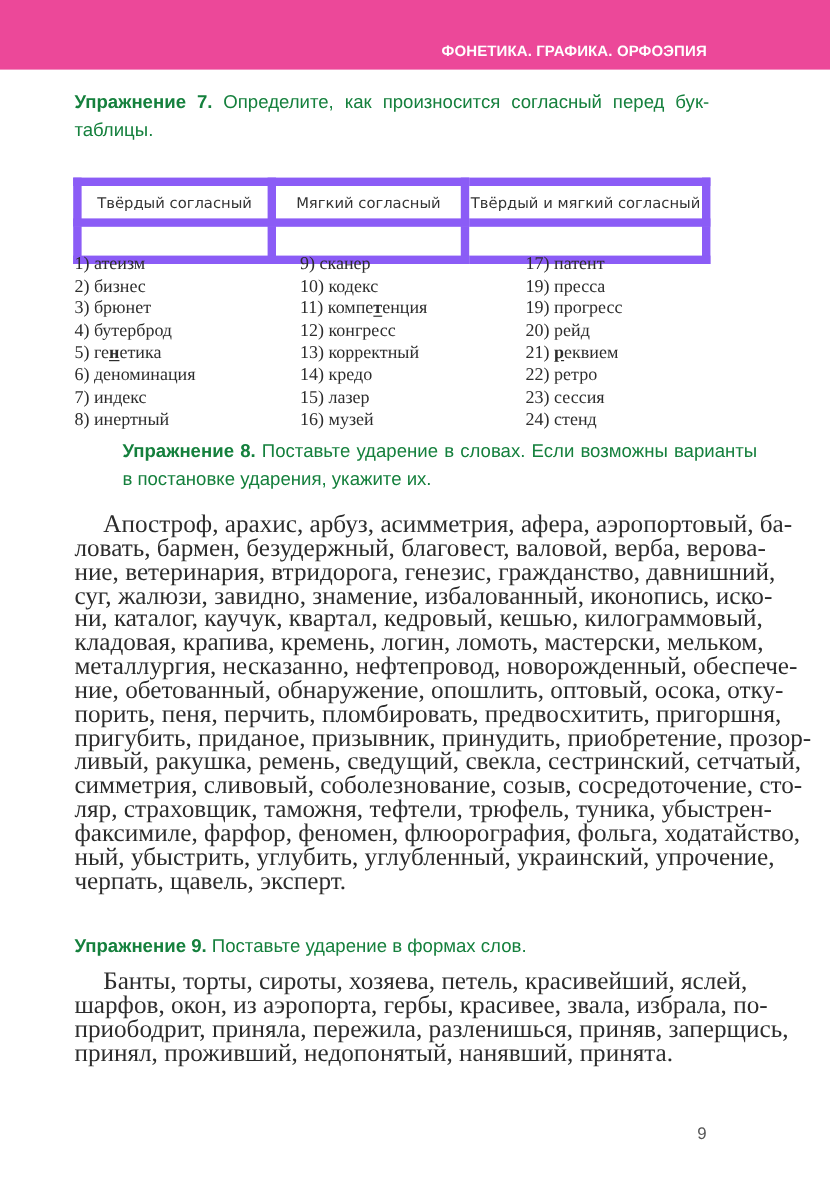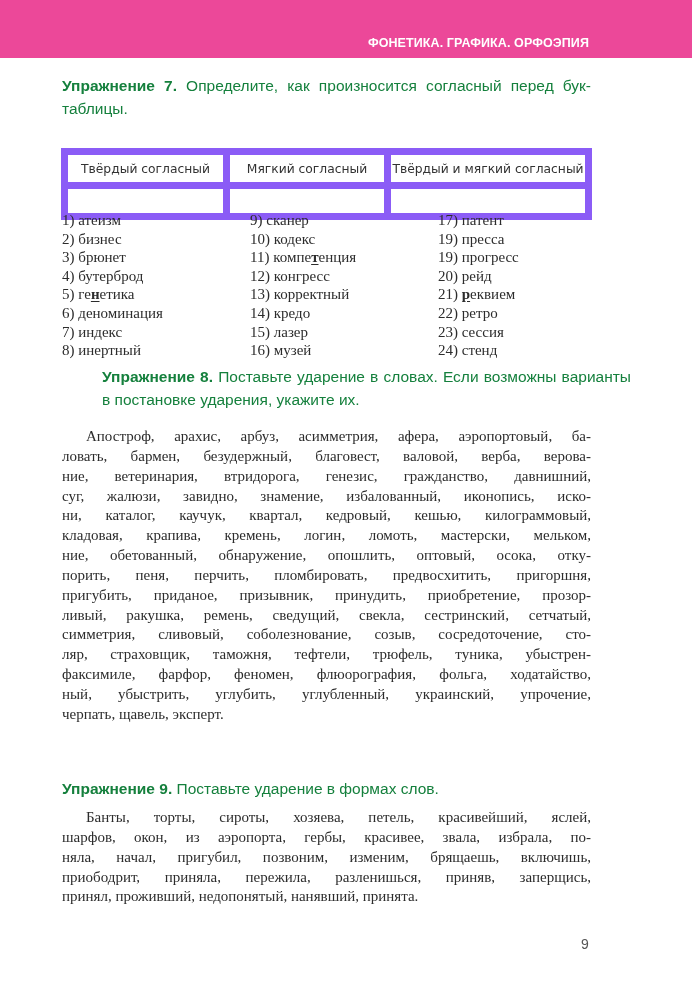--- a/index.html
+++ b/index.html
@@ -39,21 +39,21 @@
   .words {
     position: absolute; top: 211px; left: 62px; width: 540px;
     font-family: "Liberation Serif", serif; font-size: 15px; line-height: 18.6px; color: #2c2c2c;
   }
   .words .col { position: absolute; top: 0; }
   .words .item { white-space: nowrap; }
   .words .stress { font-weight: bold; text-decoration: underline; text-underline-offset: 2px; }
 
   .para {
     position: absolute; left: 62px; width: 529px;
-    font-family: "Liberation Serif", serif; font-size: 15px; line-height: 19.85px; color: #2c2c2c;
+    font-family: "Liberation Serif", serif; font-size: 21px; line-height: 19.85px; color: #2c2c2c;
   }
   .para .line { display: block; white-space: nowrap; text-align: justify; text-align-last: justify; }
   .para .line.first { text-indent: 24px; }
   .para .line.last { text-align-last: left; }
 
   .page-number {
     position: absolute; left: 581px; top: 936px;
     font-family: "Liberation Sans", sans-serif; font-size: 14px; color: #555;
   }
 </style>
@@ -122,36 +122,36 @@
   <span class="line last">в постановке ударения, укажите их.</span>
 </div>
 
 <div class="para" style="top:427px;">
   <span class="line first">Апостроф, арахис, арбуз, асимметрия, афера, аэропортовый, ба-</span>
   <span class="line">ловать, бармен, безудержный, благовест, валовой, верба, верова-</span>
   <span class="line">ние, ветеринария, втридорога, генезис, гражданство, давнишний,</span>
   <span class="line">суг, жалюзи, завидно, знамение, избалованный, иконопись, иско-</span>
   <span class="line">ни, каталог, каучук, квартал, кедровый, кешью, килограммовый,</span>
   <span class="line">кладовая, крапива, кремень, логин, ломоть, мастерски, мельком,</span>
+  <span class="line">металлургия, несказанно, нефтепровод, новорожденный, обеспече-</span>
   <span class="line">ние, обетованный, обнаружение, опошлить, оптовый, осока, отку-</span>
   <span class="line">порить, пеня, перчить, пломбировать, предвосхитить, пригоршня,</span>
   <span class="line">пригубить, приданое, призывник, принудить, приобретение, прозор-</span>
   <span class="line">ливый, ракушка, ремень, сведущий, свекла, сестринский, сетчатый,</span>
   <span class="line">симметрия, сливовый, соболезнование, созыв, сосредоточение, сто-</span>
   <span class="line">ляр, страховщик, таможня, тефтели, трюфель, туника, убыстрен-</span>
   <span class="line">факсимиле, фарфор, феномен, флюорография, фольга, ходатайство,</span>
   <span class="line">ный, убыстрить, углубить, углубленный, украинский, упрочение,</span>
   <span class="line last">черпать, щавель, эксперт.</span>
 </div>
 
 <div class="task" style="top:777px;">
   <span class="line last"><b>Упражнение 9.</b><span> Поставьте ударение в формах слов.</span></span>
 </div>
 
 <div class="para" style="top:808px;">
   <span class="line first">Банты, торты, сироты, хозяева, петель, красивейший, яслей,</span>
   <span class="line">шарфов, окон, из аэропорта, гербы, красивее, звала, избрала, по-</span>
-  <span class="line">няла, начал, пригубил, позвоним, изменим, брящаешь, включишь,</span>
   <span class="line">приободрит, приняла, пережила, разленишься, приняв, заперщись,</span>
   <span class="line last">принял, проживший, недопонятый, нанявший, принята.</span>
 </div>
 
 <div class="page-number">9</div>
 
 </body></html>

